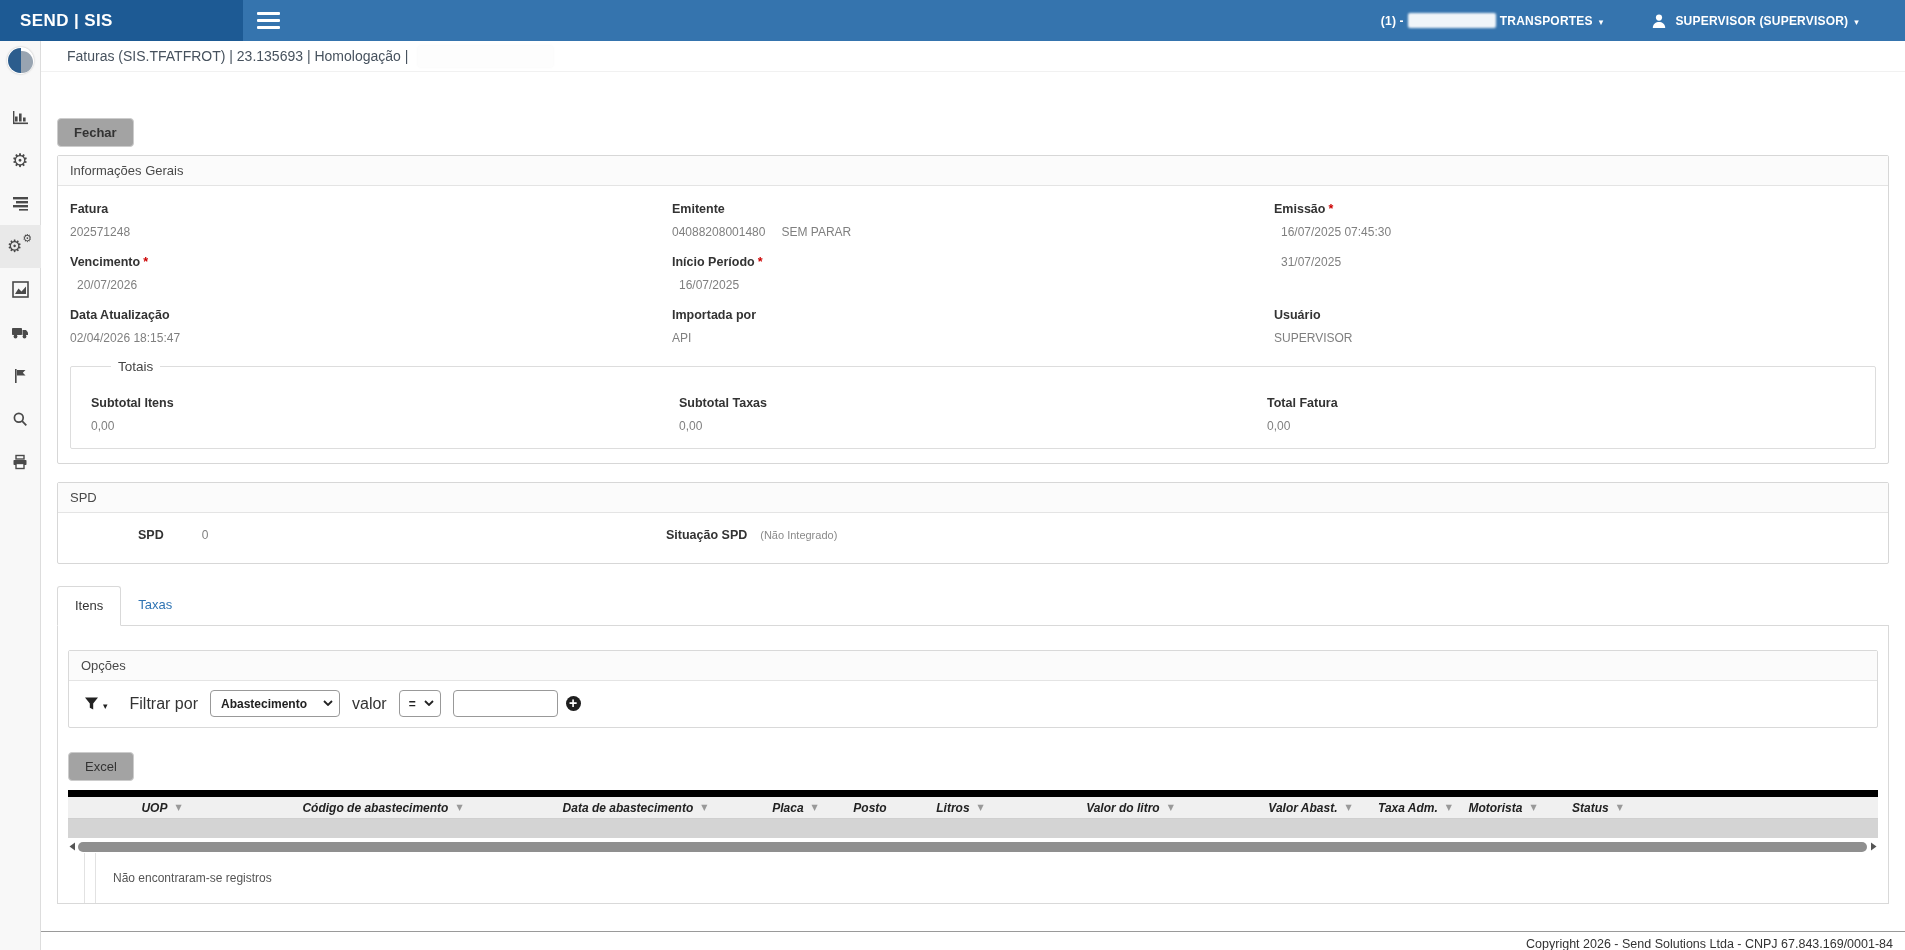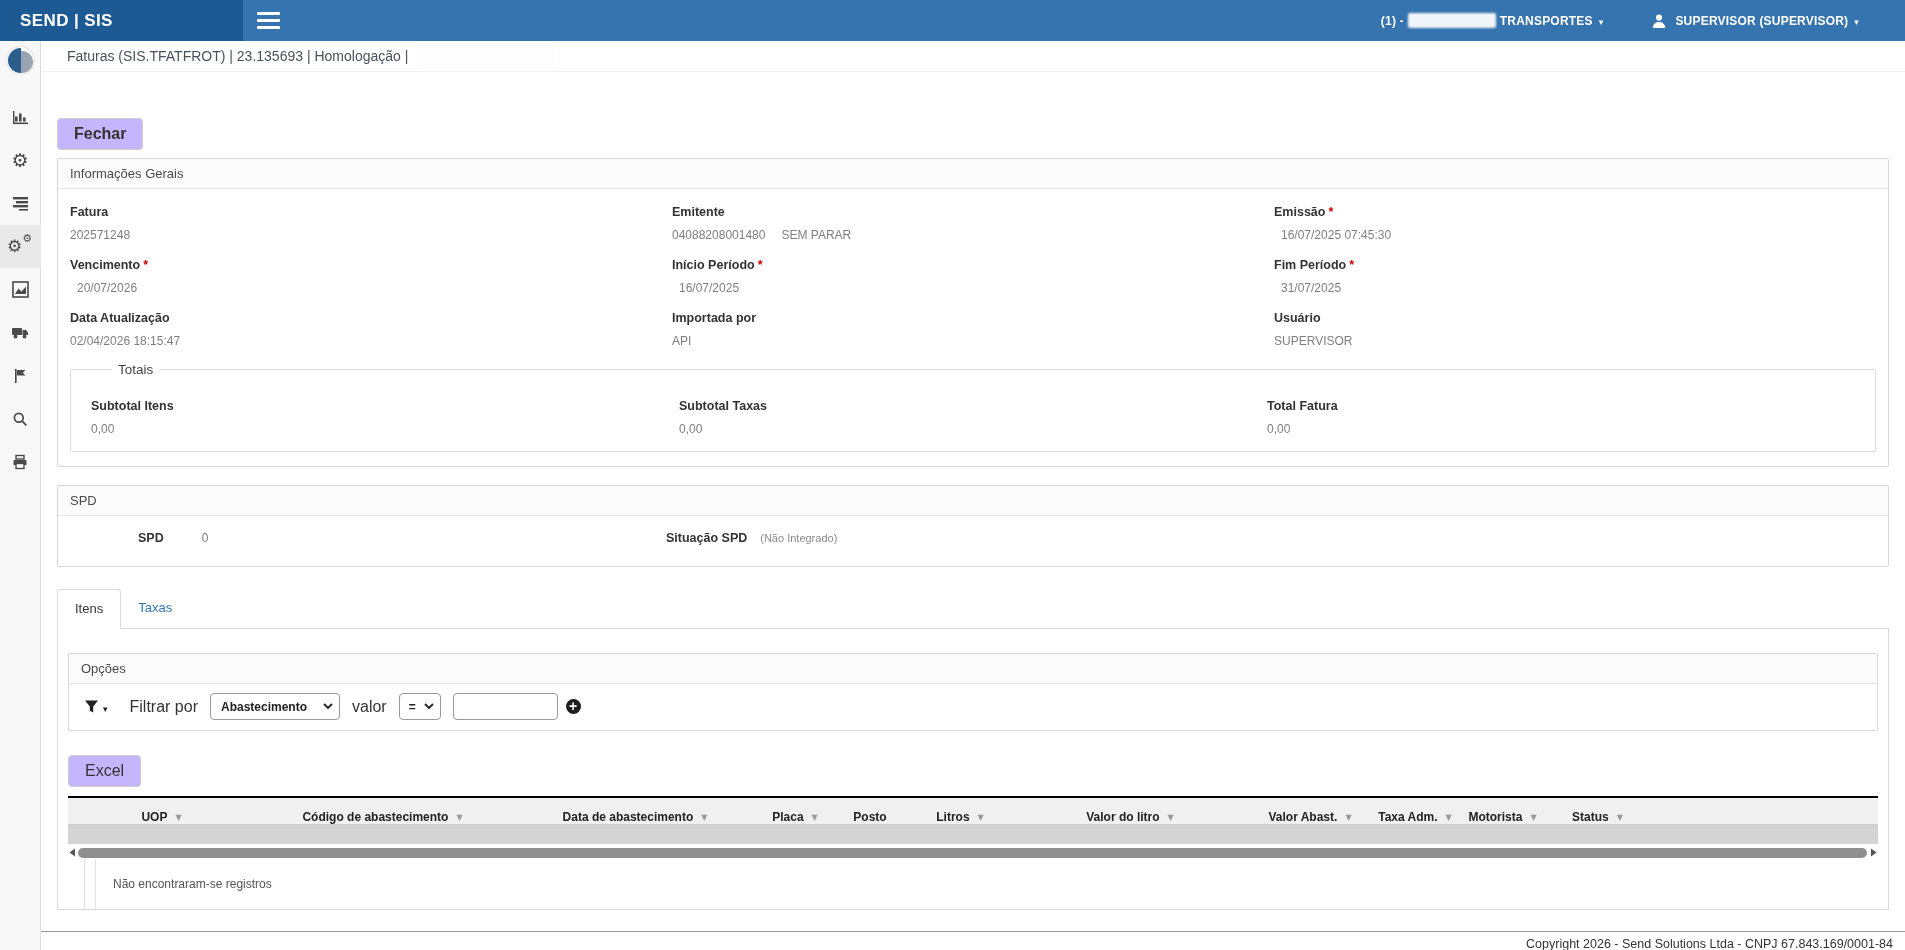--- a/index.html
+++ b/index.html
@@ -32,21 +32,21 @@
   .uni { font-family:"DejaVu Sans", sans-serif; font-size:19px; line-height:1; color:#4a4a4a; }
   .cogs-wrap { position:relative; width:22px; height:22px; }
   .cogs-wrap .big { position:absolute; left:-2px; top:2px; font-size:17px; }
   .cogs-wrap .small { position:absolute; right:-1px; top:-3px; font-size:11px; }
   
   .main { flex:1; display:flex; flex-direction:column; min-width:0; }
   .breadcrumb-bar { height:31px; flex-shrink:0; display:flex; align-items:center; padding-left:26px; font-size:14px; color:#47525e; border-bottom:1px solid #f1f1f1; }
   .redact-bc { width:135px; height:21px; margin-left:10px; background:#fdfdfd; border-radius:2px; box-shadow:0 0 3px rgba(0,0,0,.04); }
   .content { flex:1; padding:0 16px; min-height:0; }
   
-  .btn { display:inline-block; background:#c4b5fd; border:1px solid #ccc; border-radius:4px; color:#333; font-size:16px; font-family:inherit; padding:6px 16px; cursor:pointer; }
+  .btn { display:inline-block; background:#a3a3a3; border:1px solid #ccc; border-radius:4px; color:#333; font-size:13px; font-family:inherit; padding:6px 16px; cursor:pointer; }
   .btn-fechar { font-weight:bold; }
   .fechar-row { margin-top:46px; }
   
   .panel { border:1px solid #d7d7d7; border-radius:2px; background:#fff; }
   .panel-info { margin-top:8px; }
   .panel-header { background:#fbfbfb; border-bottom:1px solid #e4e4e4; padding:7px 12px; font-size:13px; color:#4a4a4a; }
   .panel-body { padding:12px; }
   .fields-grid { display:grid; grid-template-columns:1fr 1fr 1fr; row-gap:16px; padding-top:4px; }
   .field .lbl { font-size:12.5px; font-weight:bold; color:#333; margin-bottom:9px; }
   .field .val { font-size:12px; color:#7f7f7f; }
@@ -79,21 +79,21 @@
   .flt-lbl { font-size:16px; color:#333; margin-right:12px; }
   .sel-wrap { position:relative; display:inline-block; margin-right:12px; }
   select { appearance:none; -webkit-appearance:none; -moz-appearance:none; border:1px solid #999; border-radius:4px; background:#fff; height:27px; font-family:"Liberation Sans", sans-serif; font-size:12px; font-weight:600; color:#222; cursor:pointer; }
   .sel-field { width:130px; padding:0 24px 0 10px; }
   .sel-op { width:42px; padding:0 16px 0 9px; }
   .sel-chevron { position:absolute; right:7px; top:10px; pointer-events:none; }
   .filter-input { width:105px; height:27px; border:1px solid #999; border-radius:4px; padding:0 8px; font-size:12px; font-family:inherit; margin-right:8px; }
   .plus-btn { width:15px; height:15px; border-radius:50%; background:#1e1e1e; color:#fff; display:flex; align-items:center; justify-content:center; font-size:14px; font-weight:bold; line-height:13px; cursor:pointer; }
   
   .excel-row { margin-top:24px; }
-  .table-header { display:flex; align-items:flex-end; margin-top:9px; height:29px; background:#f0f0f0; border-top:2px solid #000000; border-bottom:1px solid #cfcfcf; font-size:12px; font-weight:bold; color:#222; }
+  .table-header { display:flex; align-items:center; margin-top:9px; height:29px; background:#f0f0f0; border-top:7px solid #000000; border-bottom:1px solid #cfcfcf; font-size:12px; font-weight:bold; color:#222;font-style:italic; }
   .th { display:flex; align-items:center; justify-content:center; white-space:nowrap; cursor:pointer; }
   .sort-caret { font-family:"DejaVu Sans", sans-serif; font-size:8px; color:#999; margin-left:8px; font-weight:normal; }
   .c0{width:187px}.c1{width:255px}.c2{width:250px}.c3{width:70px}.c4{width:80px}.c5{width:100px}
   .c6{width:240px}.c7{width:120px}.c8{width:90px}.c9{width:85px}.c10{width:105px}
   .cfill{flex:1}
   .gray-strip { height:19px; background:#d4d4d4; }
   .hscroll { height:13px; display:flex; align-items:center; margin-top:2px; }
   .scroll-thumb { flex:1; height:10px; background:#8f8f8f; border-radius:5px; margin:0 3px 0 2px; cursor:pointer; }
   .scroll-arrow { display:flex; align-items:center; cursor:pointer; }
   .empty-area { height:50px; display:flex; align-items:stretch;padding-left:16px; }
@@ -228,21 +228,20 @@
             </div>
             <div class="field">
               <div class="lbl"><span>Vencimento</span><span class="req">*</span></div>
               <div class="val indent"><span>20/07/2026</span></div>
             </div>
             <div class="field">
               <div class="lbl"><span>Início Período</span><span class="req">*</span></div>
               <div class="val indent"><span>16/07/2025</span></div>
             </div>
             <div class="field">
-              <div class="lbl"><span>Fim Período</span><span class="req">*</span></div>
               <div class="val indent"><span>31/07/2025</span></div>
             </div>
             <div class="field">
               <div class="lbl"><span>Data Atualização</span><span class="req"></span></div>
               <div class="val"><span>02/04/2026 18:15:47</span></div>
             </div>
             <div class="field">
               <div class="lbl"><span>Importada por</span><span class="req"></span></div>
               <div class="val"><span>API</span></div>
             </div>

